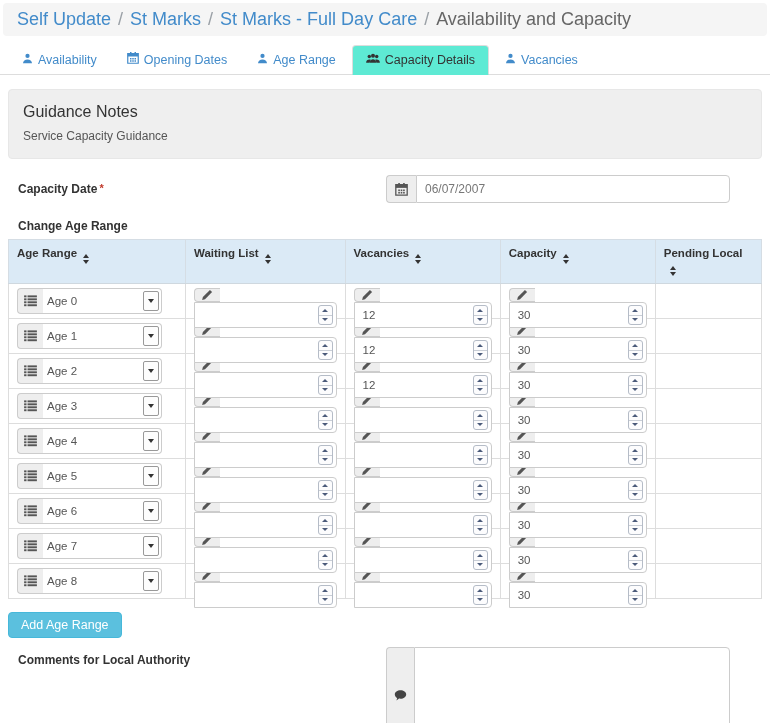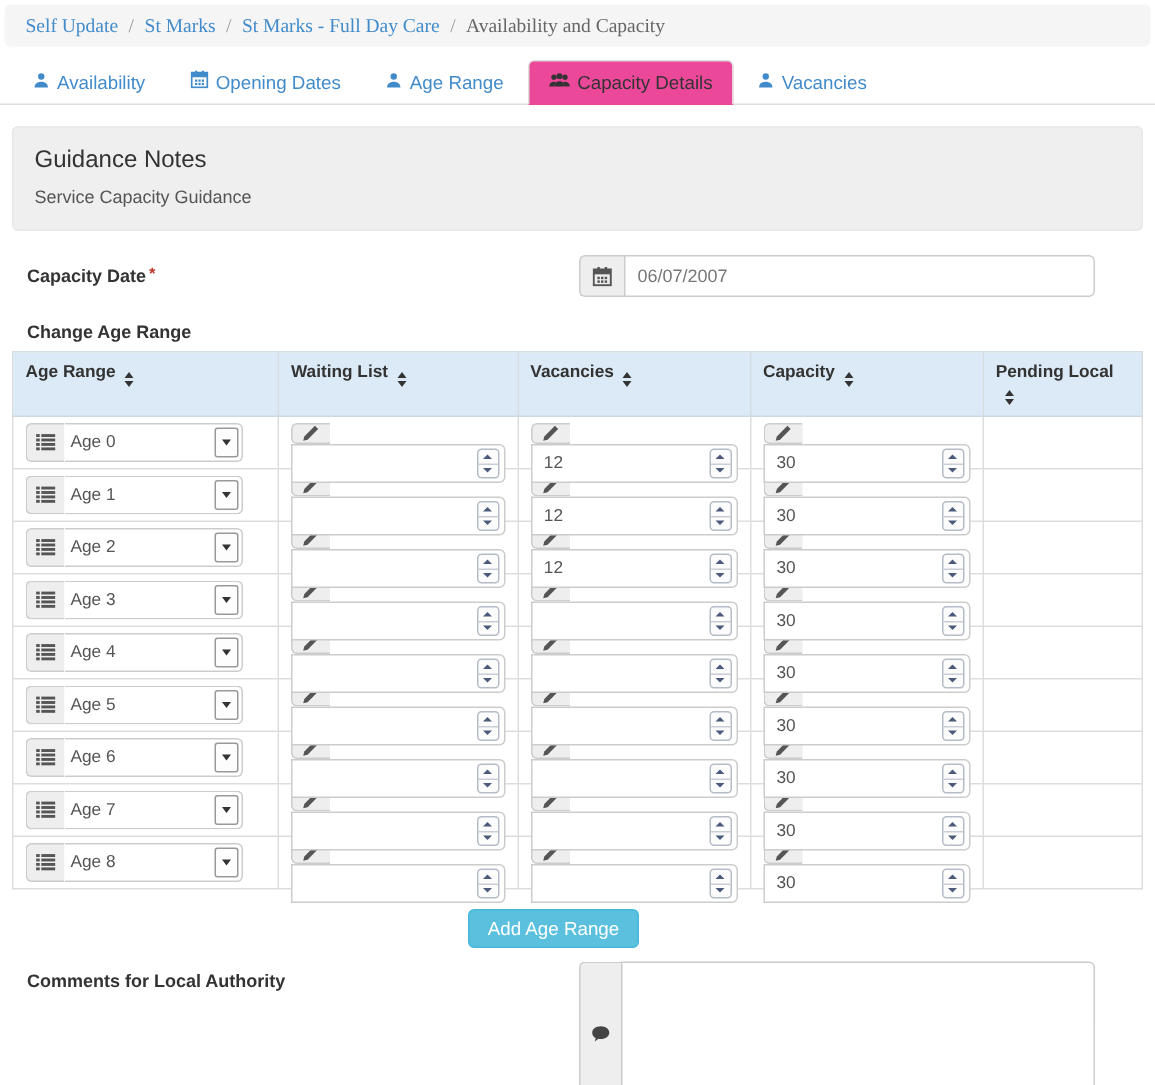--- a/index.html
+++ b/index.html
@@ -1,27 +1,27 @@
 <!DOCTYPE html>
 <html><head>
 <meta charset="utf-8">
 <style>
   * { box-sizing: border-box; margin: 0; padding: 0; }
   html,body { background:#fff; width:770px; font-family:"Liberation Sans", sans-serif; color:#333; }
 
   
-  .breadcrumb { margin:3px 3px 0 3px; background:#f5f5f5; border-radius:4px; padding:6px 14px; font-size:13px; display:flex; align-items:center; gap:7px;font-family:Liberation Serif, serif; }
+  .breadcrumb { margin:3px 3px 0 3px; background:#f5f5f5; border-radius:4px; padding:6px 14px; font-size:18px; display:flex; align-items:center; gap:7px; }
   .breadcrumb a { color:#428bca; text-decoration:none; cursor:pointer; }
   .breadcrumb .sep { color:#9aa0a6; }
   .breadcrumb .current { color:#666; }
 
   
   .tabs { display:flex; align-items:flex-end; border-bottom:1px solid #ddd; margin-top:8px; padding-left:8px; }
   .tab { display:flex; align-items:center; gap:5px; font-size:12.5px; color:#428bca; padding:7px 13px; margin-right:2px; margin-bottom:-1px; border:1px solid transparent; border-radius:4px 4px 0 0; cursor:pointer; }
-  .tab.active { background:#ec4899; color:#333; border-color:#ddd #ddd transparent #ddd; cursor:default; }
+  .tab.active { background:#5eead4; color:#333; border-color:#ddd #ddd transparent #ddd; cursor:default; }
   .tab svg { flex:0 0 auto; }
 
   .content { padding:0 8px; }
 
   
   .guidance { margin-top:14px; background:#efefef; border:1px solid #e7e7e7; border-radius:4px; padding:13px 14px 15px 14px; }
   .guidance-title { font-size:16px; color:#333; margin-bottom:8px; }
   .guidance-sub { font-size:12px; color:#555; }
 
   
@@ -60,21 +60,21 @@
   .numgroup .addon { width:26px; height:26px; border-radius:4px 0 0 4px; }
   .numwrap { flex:1; position:relative; min-width:0; }
   .numwrap input { width:100%; height:26px; border:1px solid #ccc; border-radius:0 4px 4px 0; font-size:11.5px; color:#555; padding:0 24px 0 8px; outline:none; font-family:"Liberation Sans", sans-serif; }
   .spinner { position:absolute; right:4px; top:3px; width:15px; height:20px; border:1px solid #b5bcc7; border-radius:3px; background:#fcfcfd; display:flex; flex-direction:column; cursor:pointer; }
   .spinner .half { flex:1; display:flex; align-items:center; justify-content:center; }
   .spinner .half + .half { border-top:1px solid #c9ced6; }
   .spin-up { width:0; height:0; border-left:3px solid transparent; border-right:3px solid transparent; border-bottom:3.5px solid #4a5a7a; }
   .spin-down { width:0; height:0; border-left:3px solid transparent; border-right:3px solid transparent; border-top:3.5px solid #4a5a7a; }
 
   
-  .btn-row { display:flex; justify-content:center; margin:13px 32px 0 0; }
+  .btn-row { display:flex; justify-content:flex-start; margin:13px 32px 0 0; }
   .btn-info { background:#5bc0de; border:1px solid #46b8da; color:#fff; font-size:12.5px; padding:5px 12px; border-radius:4px; cursor:pointer; font-family:"Liberation Sans", sans-serif; }
 
   
   .comments-row { margin-top:9px; margin-bottom:10px; }
   .comments-row .form-label { padding-top:6px; }
   .ta-group { display:flex; }
   .ta-addon { width:28px; background:#eee; border:1px solid #ccc; border-right:none; border-radius:4px 0 0 4px; display:flex; align-items:center; justify-content:center; color:#444; }
   .ta-group textarea { flex:1; height:96px; border:1px solid #ccc; border-radius:0 4px 4px 0; resize:both; font-family:"Liberation Sans", sans-serif; font-size:12px; padding:4px 6px; outline:none; min-width:0; }
 </style>
 </head>

